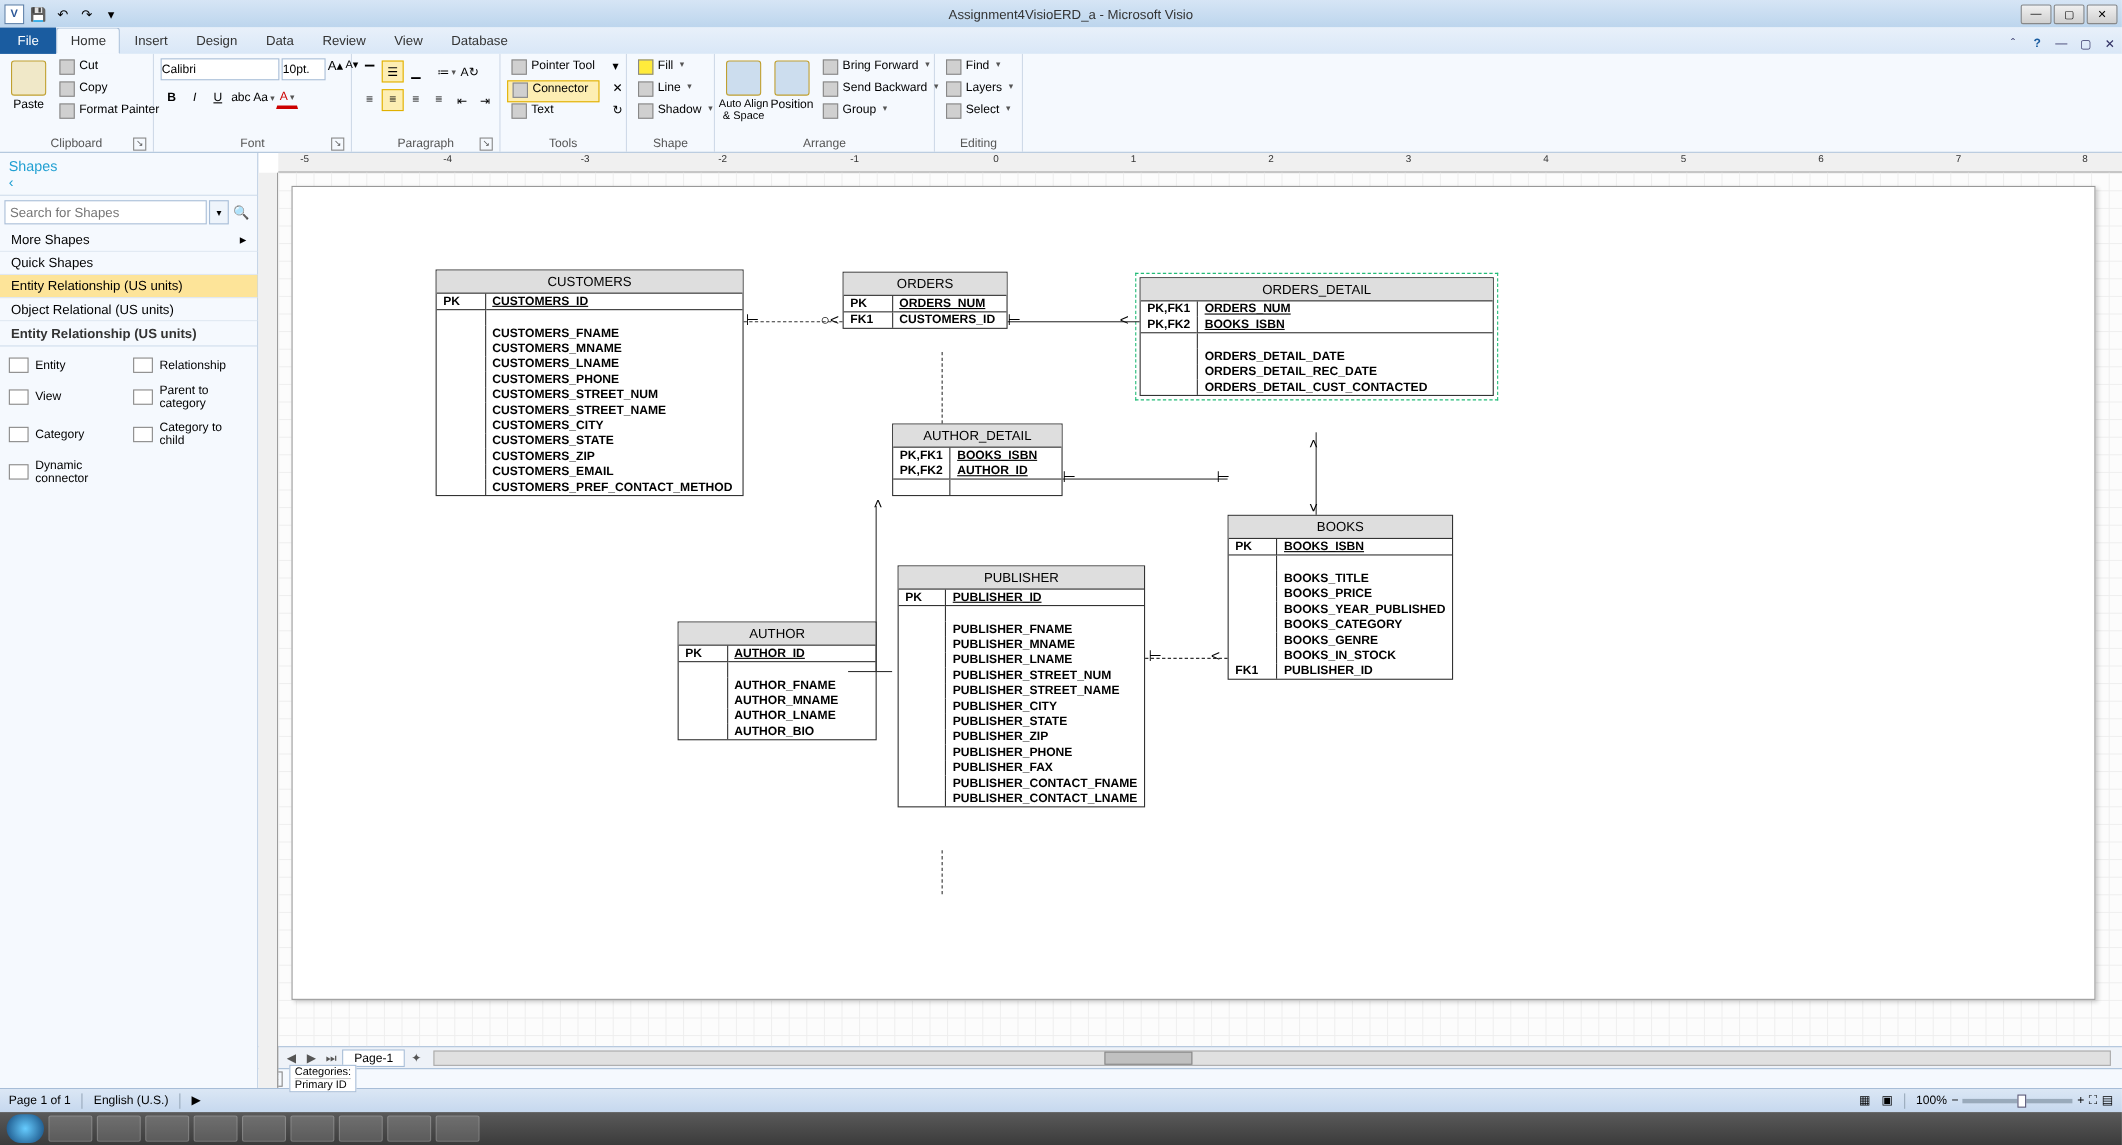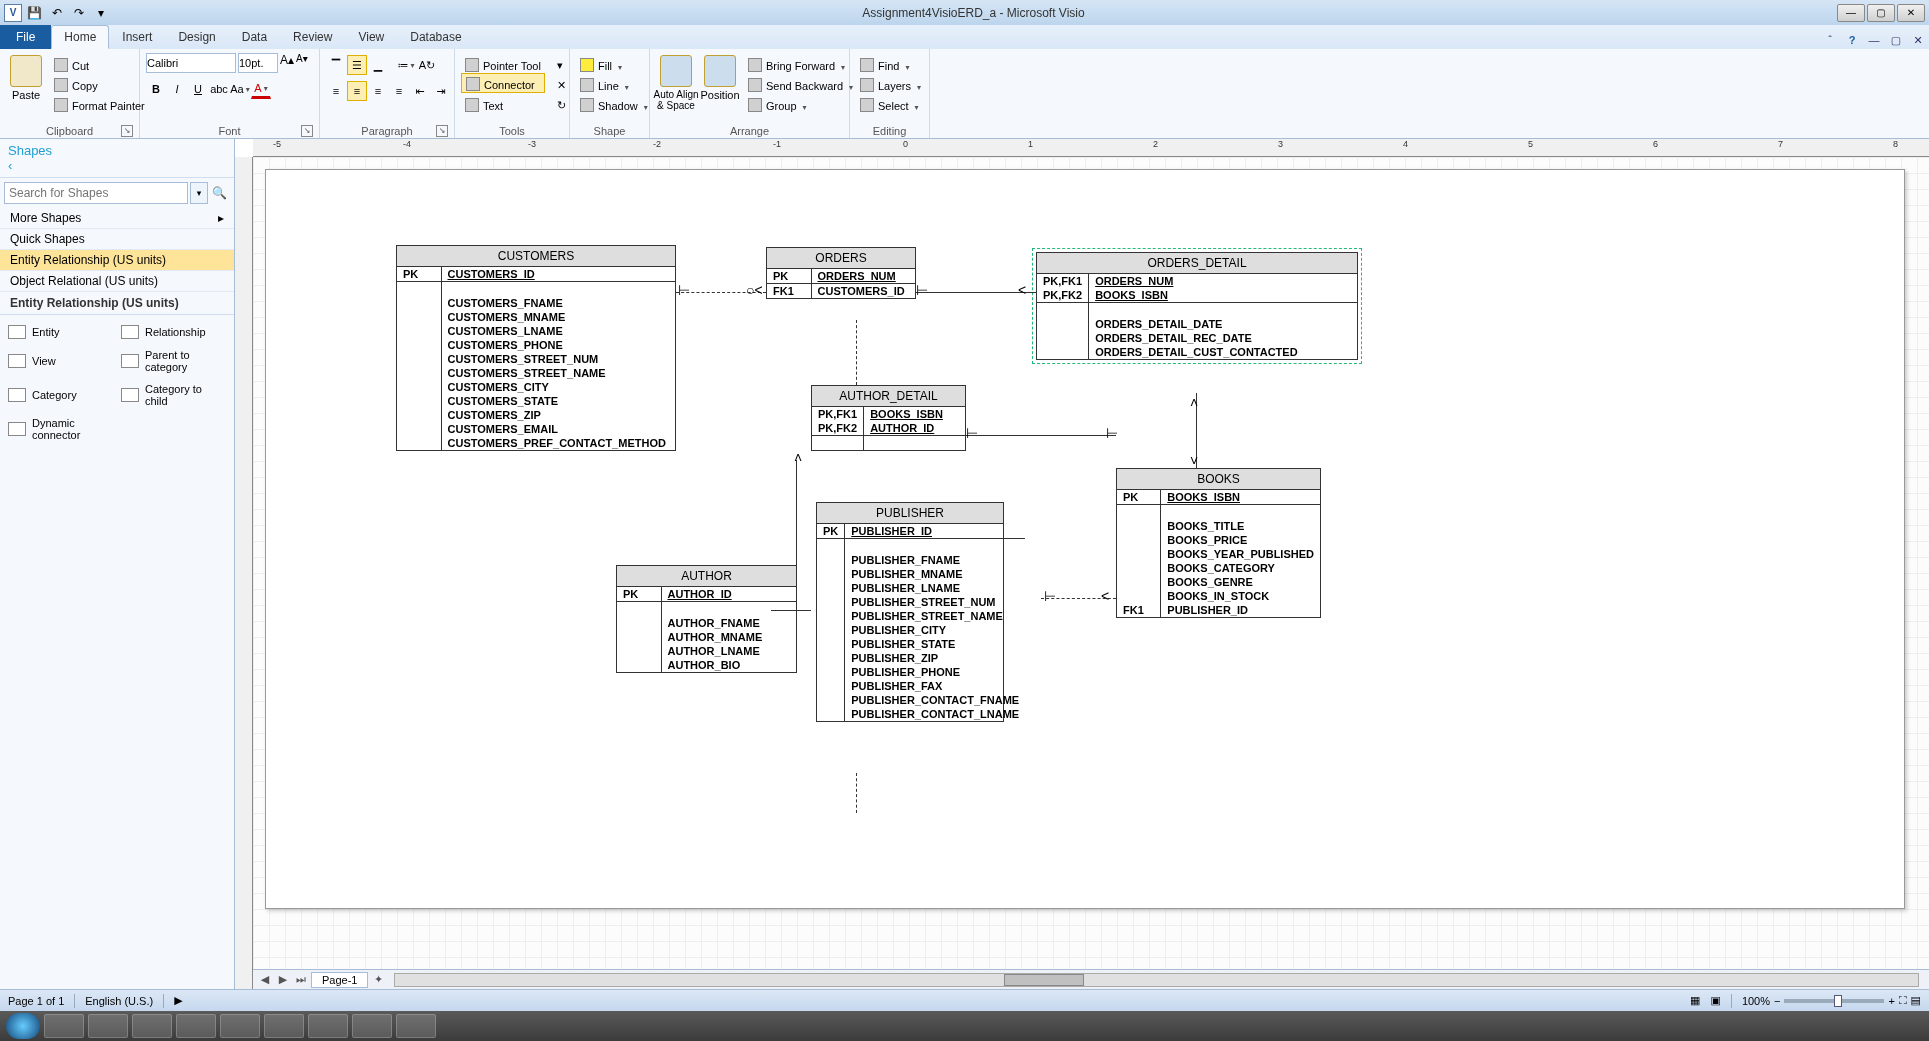--- a/index.html
+++ b/index.html
@@ -24,21 +24,21 @@
 
 
 .ribbon { height:90px; background:#f5f9fe; border-bottom:1px solid #a7bdd7; display:flex; font-size:11px; }
 .rgroup { border-right:1px solid #cfdae8; padding:2px 6px 0 6px; display:flex; flex-direction:column; }
 .rgroup .body { flex:1; display:flex; align-items:flex-start; gap:4px; padding-top:2px; }
 .rgroup .label { text-align:center; color:#555; font-size:11px; padding:1px 0; position:relative; }
 .rgroup .label .dlg { position:absolute; right:0; bottom:1px; width:12px; height:12px; border:1px solid #888; font-size:8px; line-height:10px; }
 .bigbtn { display:flex; flex-direction:column; align-items:center; justify-content:center; gap:2px; padding:2px 6px; min-width:40px; }
 .bigbtn .ico { width:32px; height:32px; background:#f0e8c8; border:1px solid #c0a030; border-radius:3px; }
 .smrow { display:flex; flex-direction:column; gap:0; }
-.smbtn { display:flex; align-items:flex-end; gap:4px; padding:1px 4px; height:20px; white-space:nowrap; }
+.smbtn { display:flex; align-items:flex-start; gap:4px; padding:1px 4px; height:20px; white-space:nowrap; }
 .smbtn .si { width:14px; height:14px; background:#d0d0d0; border:1px solid #888; }
 .fontsel { display:flex; gap:2px; }
 .fontsel select,.fontsel input { height:20px; font-size:11px; border:1px solid #a7bdd7; background:#fff; }
 .btnbar { display:flex; gap:1px; margin-top:2px; }
 .btnbar span { width:20px; height:20px; display:flex; align-items:center; justify-content:center; border:1px solid transparent; }
 .btnbar span.active { background:#fdeeb3; border:1px solid #e0b000; }
 .drop::after { content:'▾'; font-size:8px; margin-left:2px; color:#555; }
 
 
 .mainarea { display:flex; height:calc(100% - 25px - 24px - 90px - 22px - 30px); }
@@ -164,21 +164,21 @@
             <span>Format Painter</span>
           </div>
       </div>
     </div>
     <div class="label"><span>Clipboard</span><span class="dlg">↘</span></div>
   </div>
 
   <div class="rgroup" style="width:180px">
     <div class="body" style="flex-direction:column;gap:4px">
       <div class="fontsel">
-        <input style="width: 90px;" value="Calibri">
+        <input style="width: 108px;" value="Calibri">
         <input style="width: 40px;" value="10pt.">
         <span style="font-size:12px">A▴</span>
         <span style="font-size:10px">A▾</span>
       </div>
       <div class="btnbar">
         <span>
             <b>B</b>
           </span>
         <span>
             <i>I</i>
@@ -549,21 +549,21 @@
                   <td class="v">AUTHOR_LNAME</td>
                 </tr>
             <tr>
                   <td class="k"></td>
                   <td class="v">AUTHOR_BIO</td>
                 </tr>
           </tbody>
             </table>
         </div>
 
-        <div class="entity" style="left:550px;top:332px;width:188px">
+        <div class="entity" style="left:550px;top:344px;width:225px">
           <div class="ehead">PUBLISHER</div>
           <table>
             <tbody>
                 <tr class="pk">
                   <td class="k">PK</td>
                   <td class="v">PUBLISHER_ID</td>
                 </tr>
             <tr class="sep">
                   <td class="k"></td>
                   <td class="v">&nbsp;</td>
@@ -700,20 +700,27 @@
       <span class="nav">◀</span>
       <span class="nav">▶</span>
       <span class="nav">⏭</span>
       <span class="pg">Page-1</span>
       <span class="nav">✦</span>
       <div class="hscroll">
           <div class="thumb"></div>
         </div>
     </div>
 
+    <div class="catstrip">
+      <div class="x">✕</div>
+      <div style="border:1px solid #a7bdd7;background:#fff;padding:0 4px">
+        <div style="font-size:10px">Categories:</div>
+        <div style="font-size:10px;border-top:1px solid #ccc">Primary ID</div>
+      </div>
+    </div>
   </div>
 </div>
 
 <div class="statusbar">
   <span>Page 1 of 1</span>
   <div class="sep"></div>
   <span>English (U.S.)</span>
   <div class="sep"></div>
   <span>▶</span>
   <div class="spacer"></div>

